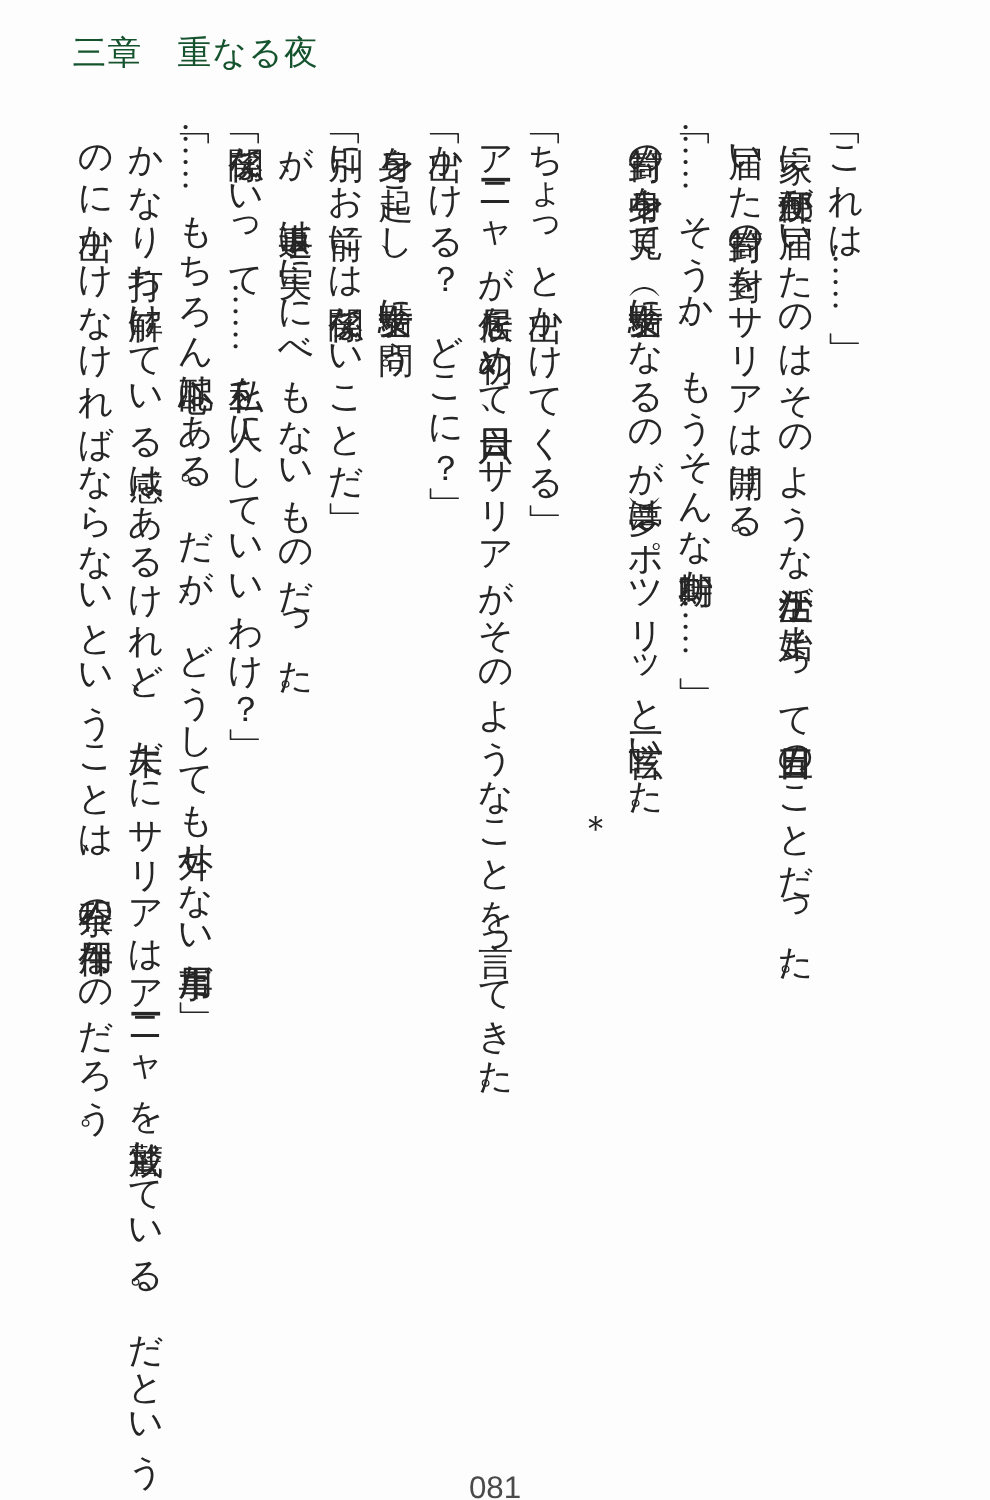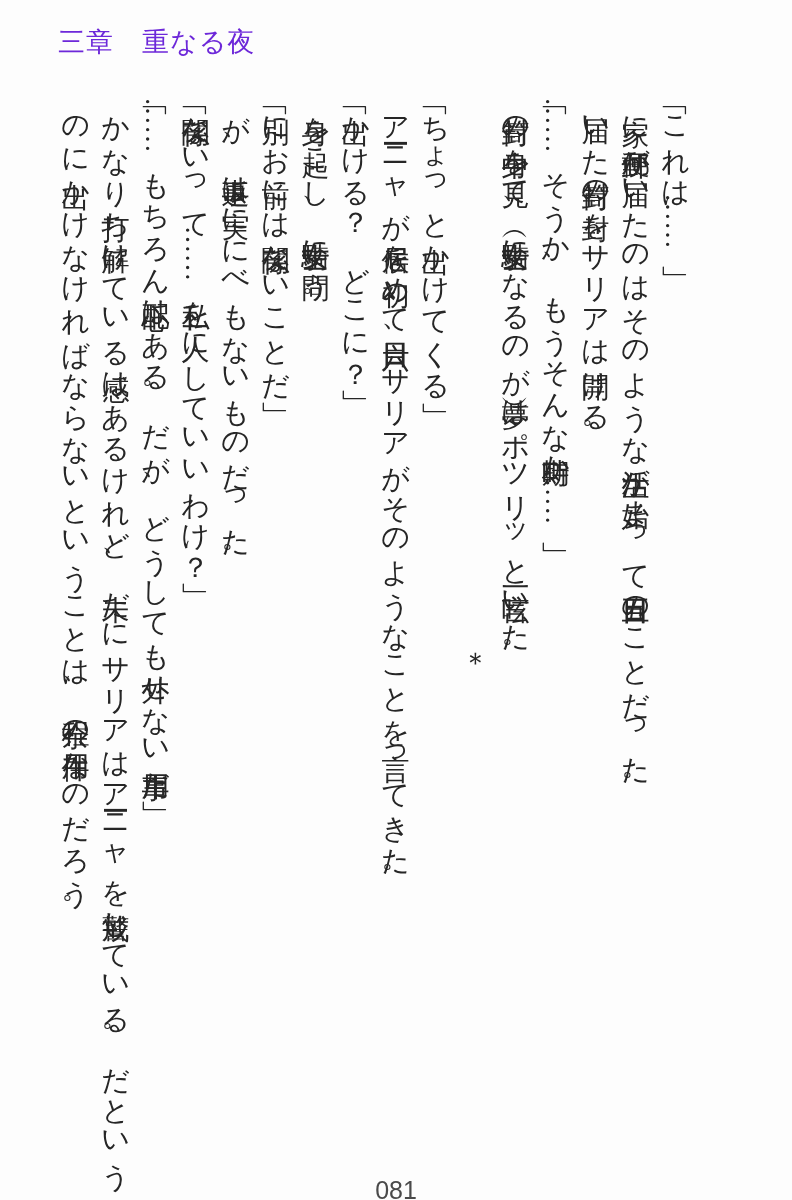--- a/index.html
+++ b/index.html
@@ -12,21 +12,21 @@
     height: 1200px;
     background: #fdfdfd;
     overflow: hidden;
     font-family: "Liberation Serif", "DejaVu Serif", serif;
   }
   .chapter-header {
     position: absolute;
     left: 58px;
     top: 24px;
     font-size: 27px;
-    color: #6d28d9;
+    color: #14532d;
     letter-spacing: 1px;
     white-space: pre;
   }
   .vertical-text {
     position: absolute;
     top: 97px;
     right: 97px;
     height: 1100px;
     writing-mode: vertical-rl;
     text-orientation: mixed;

